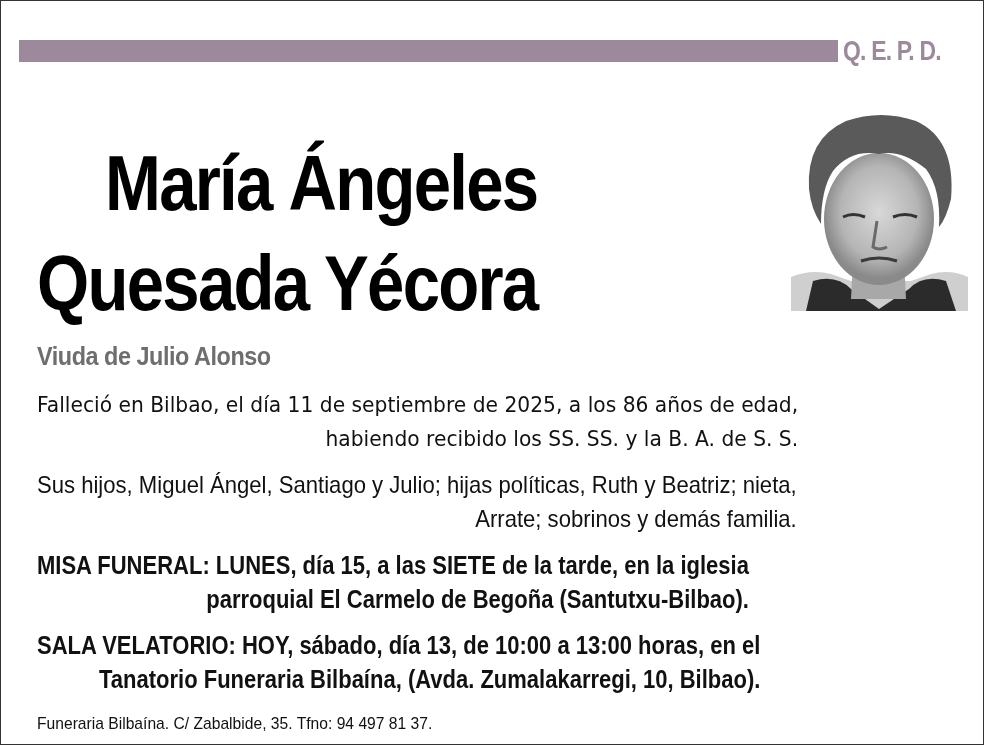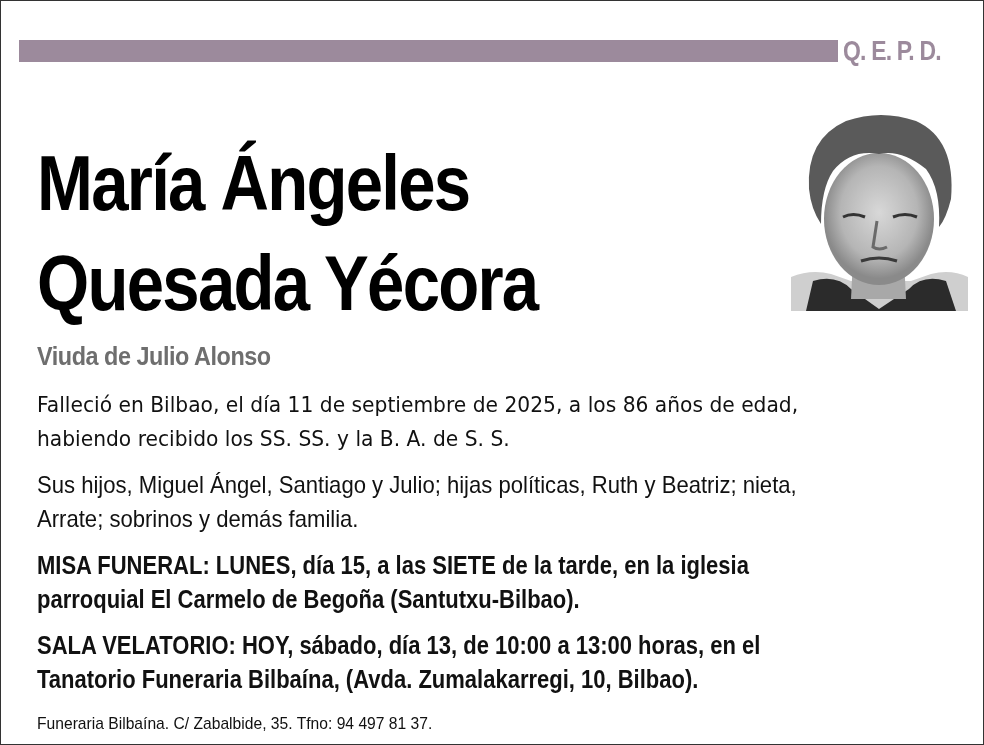--- a/index.html
+++ b/index.html
@@ -1,19 +1,19 @@
 <!DOCTYPE html>
 <html><head>
   <meta charset="utf-8">
   <style>
     html, body { margin: 0; padding: 0; background: #ffffff; }
     body { width: 984px; height: 745px; position: relative; overflow: hidden; }
     .frame {
       position: absolute; left: 0; top: 0; width: 982px; height: 743px;
-      border: 1px solid #333333; background: #ffffff;
+      border: 1px solid #333333; background: #ffffff; text-align: right;
     }
     .top-bar {
       position: absolute; left: 18px; top: 39px; width: 819px; height: 22px;
       background: #9c8a9c;
     }
     .qepd {
       position: absolute; left: 842px; top: 34px;
       font-family: "Liberation Sans", sans-serif; font-weight: bold;
       font-size: 28px; line-height: 32px; color: #9c8a9c;
       letter-spacing: -1px; transform: scaleX(0.82); transform-origin: left top;

